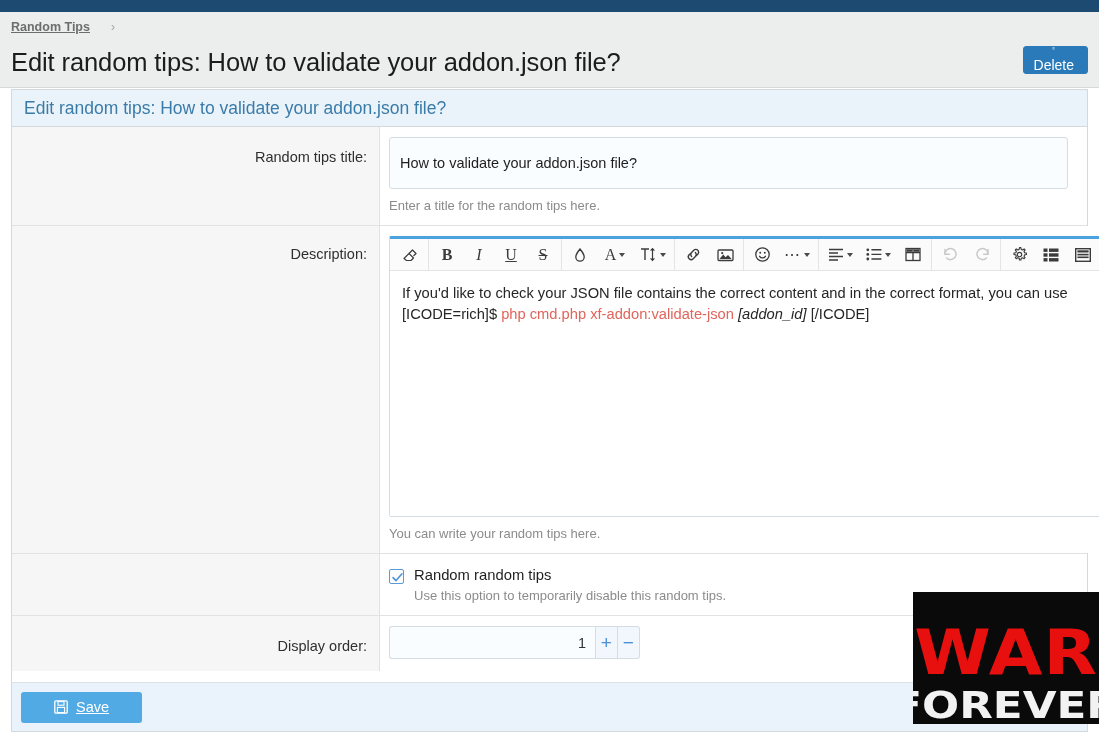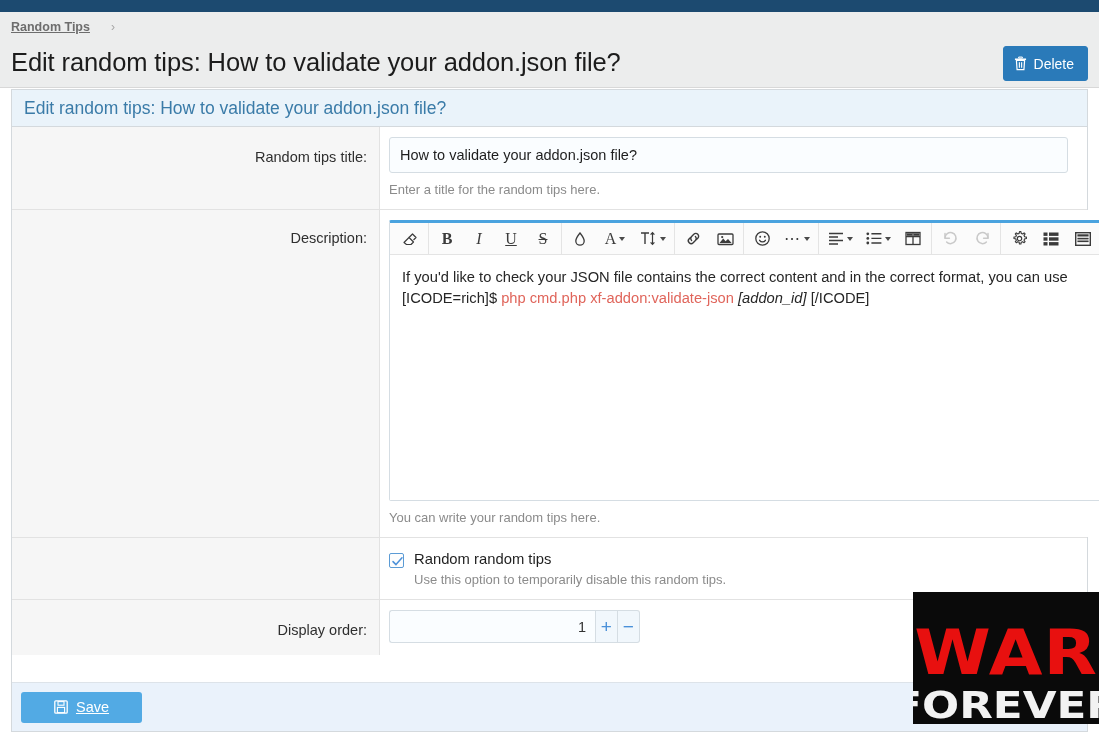--- a/index.html
+++ b/index.html
@@ -42,30 +42,31 @@
   .page-title {
     position: absolute; left: 11px; top: 36px;
     font-size: 25.5px; color: #1c1c1c;
     font-weight: normal;
     letter-spacing: -0.1px;
     white-space: nowrap;
   }
 
   .delete-btn {
     position: absolute; right: 11px; top: 34px;
-    height: 35px;
+    height: 28px;
     padding: 0 13px 0 10px;
     background: #2a7ab9;
     border: 1px solid #2a7ab9;
     border-radius: 3px;
     color: #ffffff;
     font-size: 14px;
     font-family: "Liberation Sans", sans-serif;
     display: flex; align-items: center; gap: 7px;
     cursor: pointer;
+    flex-direction: column;
   }
   .trash-ico { width: 13px; height: 15px; display: block; }
 
   
   .block {
     position: absolute; top: 89px; left: 11px;
     width: 1077px; height: 643px;
     border: 1px solid #d4d9dd;
     background: #ffffff;
   }
@@ -98,21 +99,21 @@
   }
   .row-label.tall { padding-top: 20px; }
   .row-content {
     flex: 1;
     padding: 10px 19px 12px 9px;
     background: #ffffff;
   }
 
   .text-input {
     width: 100%;
-    height: 36px;
+    height: 52px;
     border: 1px solid #d5dde3;
     border-radius: 3px;
     background: #fafdff;
     padding: 8px 10px;
     font-size: 14.5px;
     color: #1e1e1e;
     font-family: "Liberation Sans", sans-serif;
     outline: none;
   }
   .hint {

